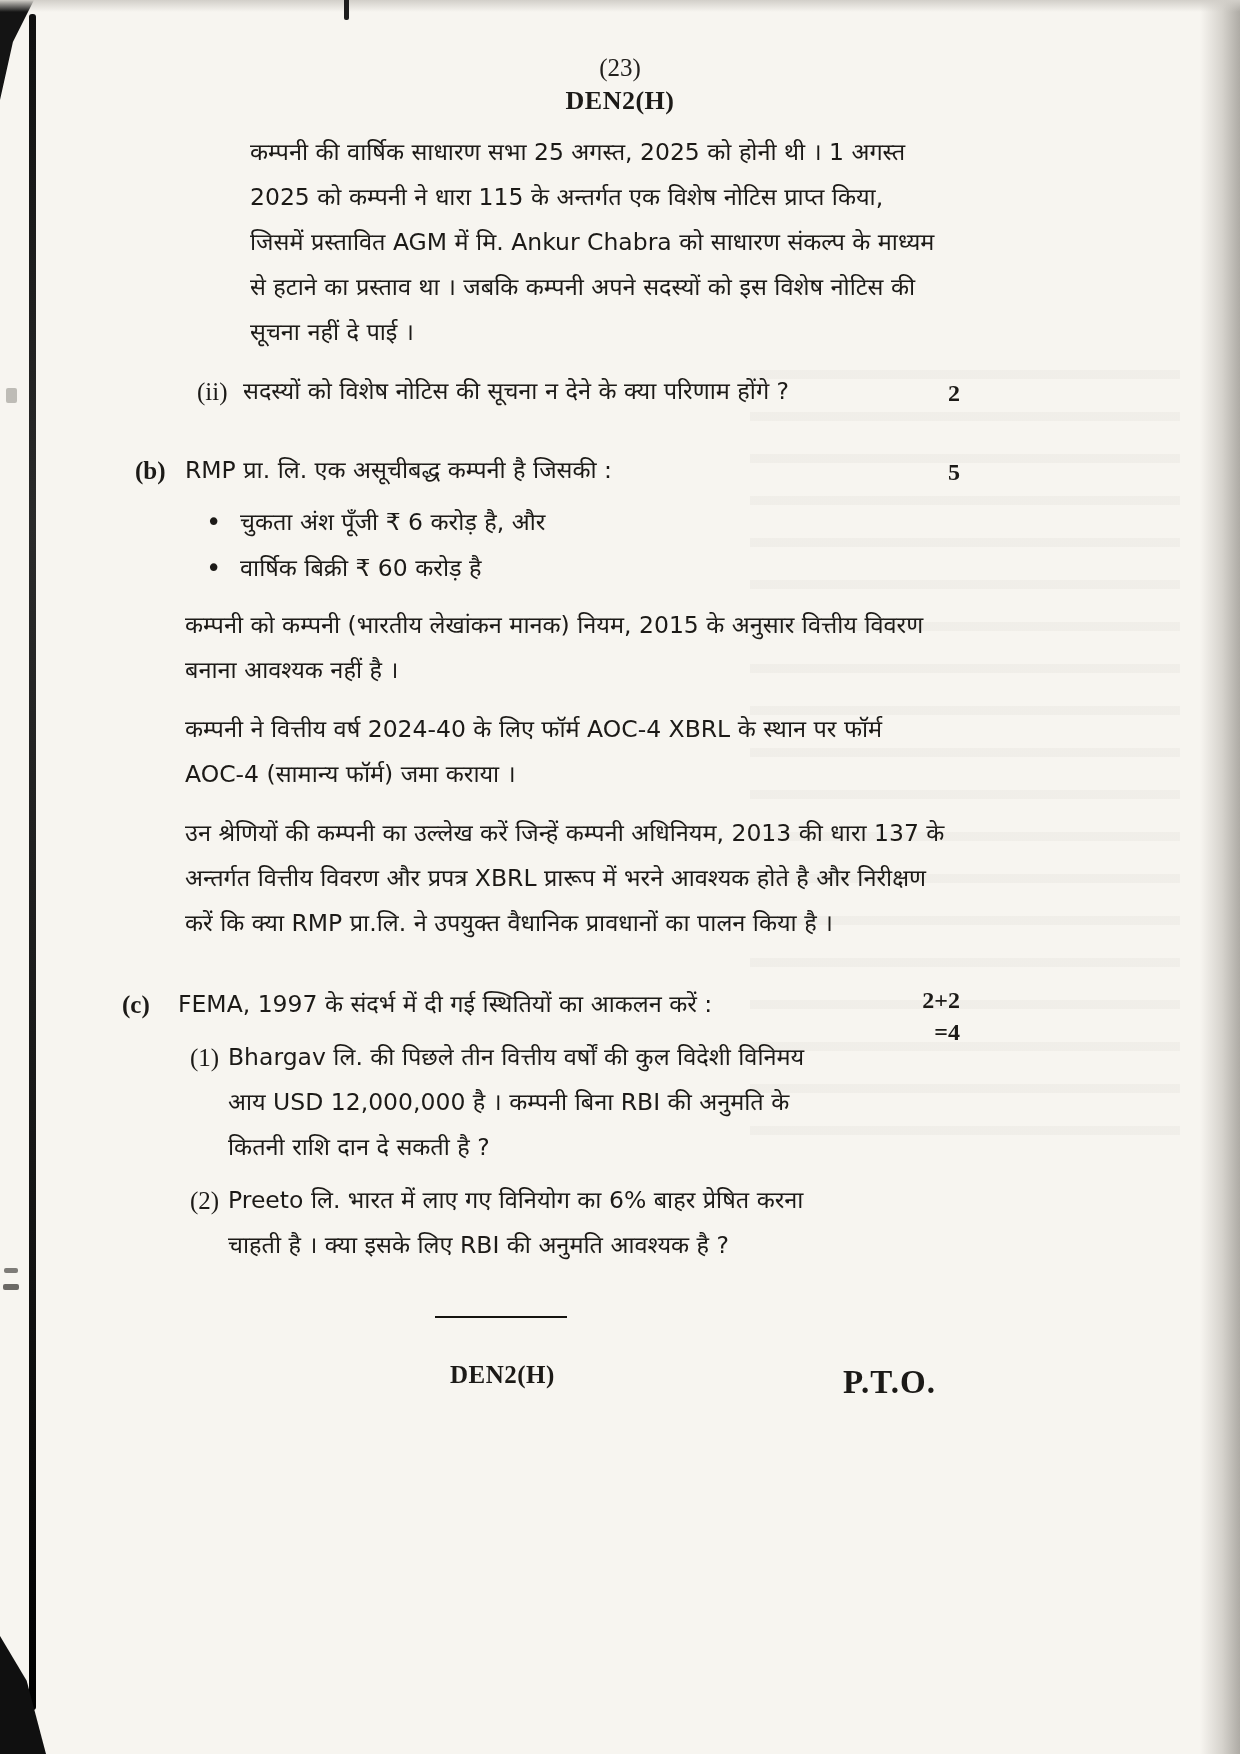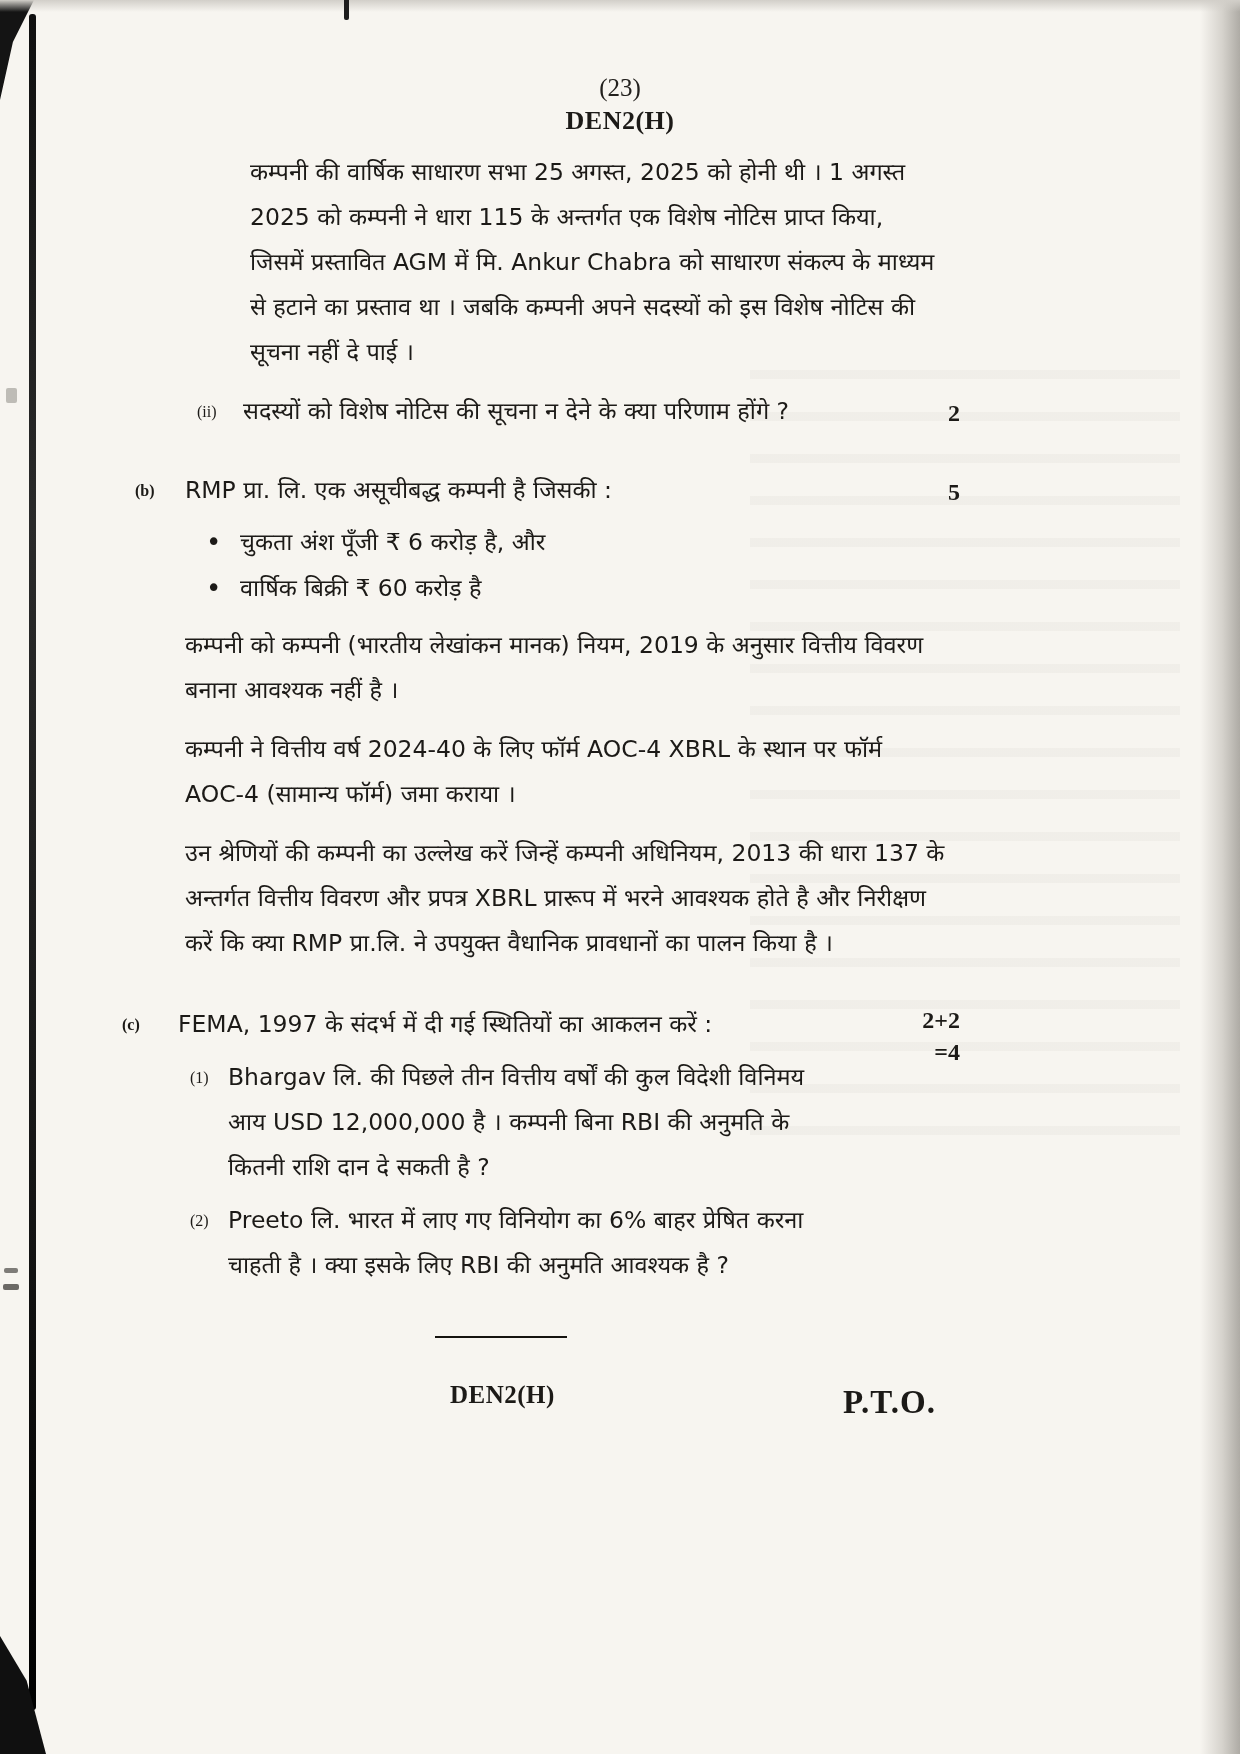--- a/index.html
+++ b/index.html
@@ -37,37 +37,37 @@
   .speck-b{position:absolute;left:4px;top:1268px;width:14px;height:5px;background:#4a4845;opacity:.7;border-radius:2px;}
   .speck-c{position:absolute;left:3px;top:1284px;width:16px;height:6px;background:#3c3a37;opacity:.75;border-radius:2px;}
   .ghosting{
     position:absolute;right:60px;top:370px;width:430px;height:780px;pointer-events:none;
     background:repeating-linear-gradient(180deg,rgba(115,110,100,0.05) 0 9px,rgba(0,0,0,0) 9px 42px);
   }
 
   
   .sheet{position:absolute;left:0;top:0;width:100%;height:100%;}
   .page-number{
-    margin-top:74px;text-align:center;
+    margin-top:54px;text-align:center;
     font-family:"Liberation Serif",serif;font-size:25px;color:#23211e;
   }
   .paper-code-header{
     margin-top:4px;text-align:center;
     font-family:"Liberation Serif",serif;font-weight:bold;font-size:26px;letter-spacing:.5px;
   }
   .content{
     position:relative;margin:14px auto 0 120px;width:840px;
     font-size:23.5px;line-height:45px;
   }
   p.para{margin:0;text-align:left;}
   .indent-a{padding-left:130px;width:690px;}
   .indent-b{padding-left:65px;width:760px;margin-top:14px !important;}
 
   .row{position:relative;}
-  .lbl{position:absolute;top:0;font-family:"Liberation Serif",serif;font-size:16px;}
+  .lbl{position:absolute;top:0;font-family:"Liberation Serif",serif;font-size:25px;}
   .marks{
     position:absolute;right:0;top:2px;text-align:right;
     font-family:"Liberation Serif",serif;font-weight:bold;font-size:24px;
   }
   .marks .marks-line{display:block;line-height:32px;}
 
   .row-ii{margin-top:14px;}
   .row-ii .lbl{left:77px;}
   .row-ii .para{padding-left:123px;width:640px;}
 
@@ -136,21 +136,21 @@
       <span class="lbl">(b)</span>
       <p class="para">RMP प्रा. लि. एक असूचीबद्ध कम्पनी है जिसकी :</p>
       <span class="marks">5</span>
     </div>
 
     <ul class="bullets">
       <li><span>चुकता अंश पूँजी ₹ 6 करोड़ है, और</span></li>
       <li><span>वार्षिक बिक्री ₹ 60 करोड़ है</span></li>
     </ul>
 
-    <p class="para indent-b">कम्पनी को कम्पनी (भारतीय लेखांकन मानक) नियम, 2019 के अनुसार वित्तीय विवरण बनाना आवश्यक नहीं है ।</p>
+    <p class="para indent-b">कम्पनी को कम्पनी (भारतीय लेखांकन मानक) नियम, 2015 के अनुसार वित्तीय विवरण बनाना आवश्यक नहीं है ।</p>
     <p class="para indent-b">कम्पनी ने वित्तीय वर्ष 2024-40 के लिए फॉर्म AOC-4 XBRL के स्थान पर फॉर्म AOC-4 (सामान्य फॉर्म) जमा कराया ।</p>
     <p class="para indent-b">उन श्रेणियों की कम्पनी का उल्लेख करें जिन्हें कम्पनी अधिनियम, 2013 की धारा 137 के अन्तर्गत वित्तीय विवरण और प्रपत्र XBRL प्रारूप में भरने आवश्यक होते है और निरीक्षण करें कि क्या RMP प्रा.लि. ने उपयुक्त वैधानिक प्रावधानों का पालन किया है ।</p>
 
     <div class="row row-c">
       <span class="lbl">(c)</span>
       <p class="para">FEMA, 1997 के संदर्भ में दी गई स्थितियों का आकलन करें :</p>
       <span class="marks">
         <span class="marks-line">2+2</span>
         <span class="marks-line">=4</span>
       </span>

